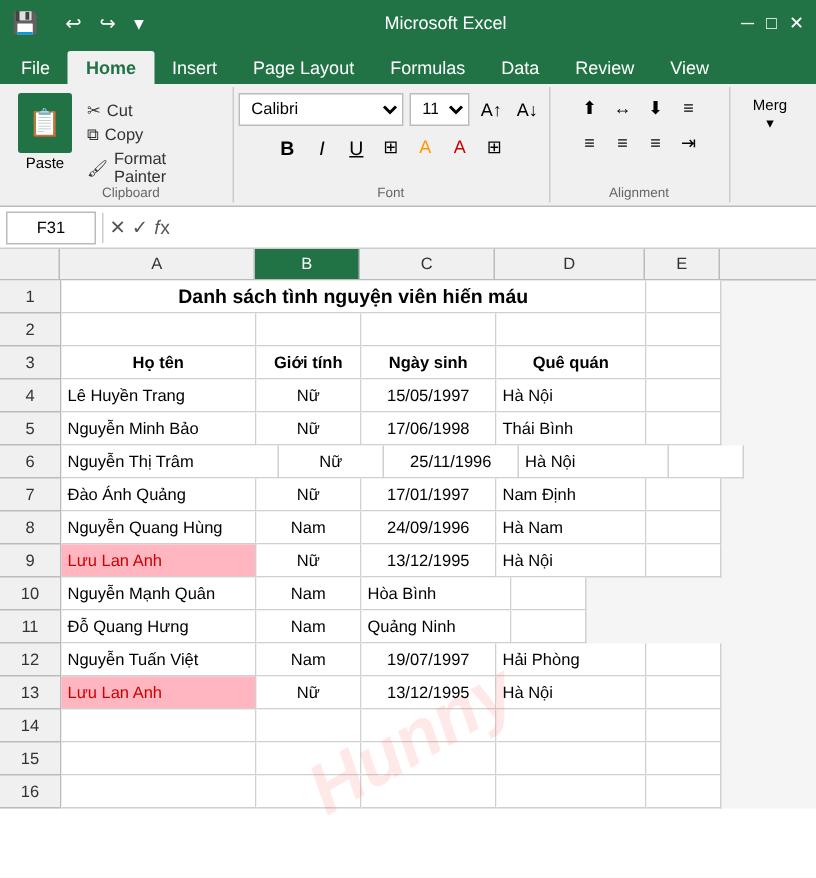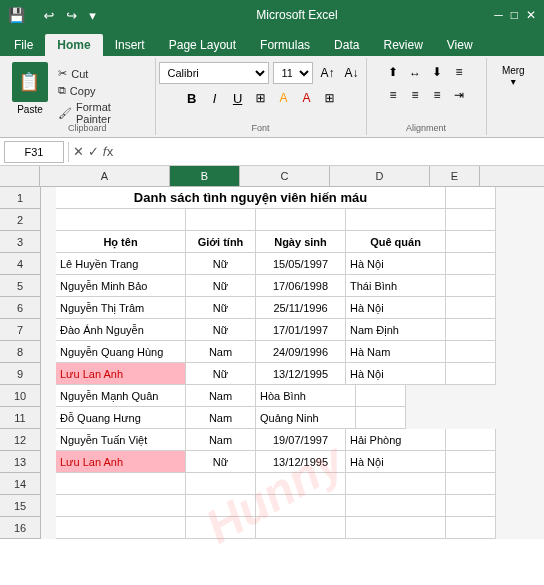--- a/index.html
+++ b/index.html
@@ -244,21 +244,20 @@
       font-size: 11px;
       color: #333;
       flex-shrink: 0;
     }
     .grid {
       display: flex;
       flex-direction: column;
     }
     .grid-row {
       display: flex;
-      margin-left: 15px;
     }
     .cell {
       height: 22px;
       border-right: 1px solid #d0d0d0;
       border-bottom: 1px solid #d0d0d0;
       background: white;
       padding: 0 4px;
       font-size: 11px;
       display: flex;
       align-items: center;
@@ -468,29 +467,29 @@
 
         <div class="grid-row">
           <div class="cell" style="width:130px;">Nguyễn Minh Bảo</div>
           <div class="cell center" style="width:70px;">Nữ</div>
           <div class="cell center" style="width:90px;">17/06/1998</div>
           <div class="cell" style="width:100px;">Thái Bình</div>
           <div class="cell" style="width:50px;"></div>
         </div>
 
         <div class="grid-row">
-          <div class="cell" style="width:130px;">Nguyễn Thị Trâm</div>
+          <div class="cell" style="width:145px;">Nguyễn Thị Trâm</div>
           <div class="cell center" style="width:70px;">Nữ</div>
           <div class="cell center" style="width:90px;">25/11/1996</div>
           <div class="cell" style="width:100px;">Hà Nội</div>
           <div class="cell" style="width:50px;"></div>
         </div>
 
         <div class="grid-row">
-          <div class="cell" style="width:130px;">Đào Ánh Nguyễn</div>
+          <div class="cell" style="width:130px;">Đào Ánh Quảng</div>
           <div class="cell center" style="width:70px;">Nữ</div>
           <div class="cell center" style="width:90px;">17/01/1997</div>
           <div class="cell" style="width:100px;">Nam Định</div>
           <div class="cell" style="width:50px;"></div>
         </div>
 
         <div class="grid-row">
           <div class="cell" style="width:130px;">Nguyễn Quang Hùng</div>
           <div class="cell center" style="width:70px;">Nam</div>
           <div class="cell center" style="width:90px;">24/09/1996</div>

